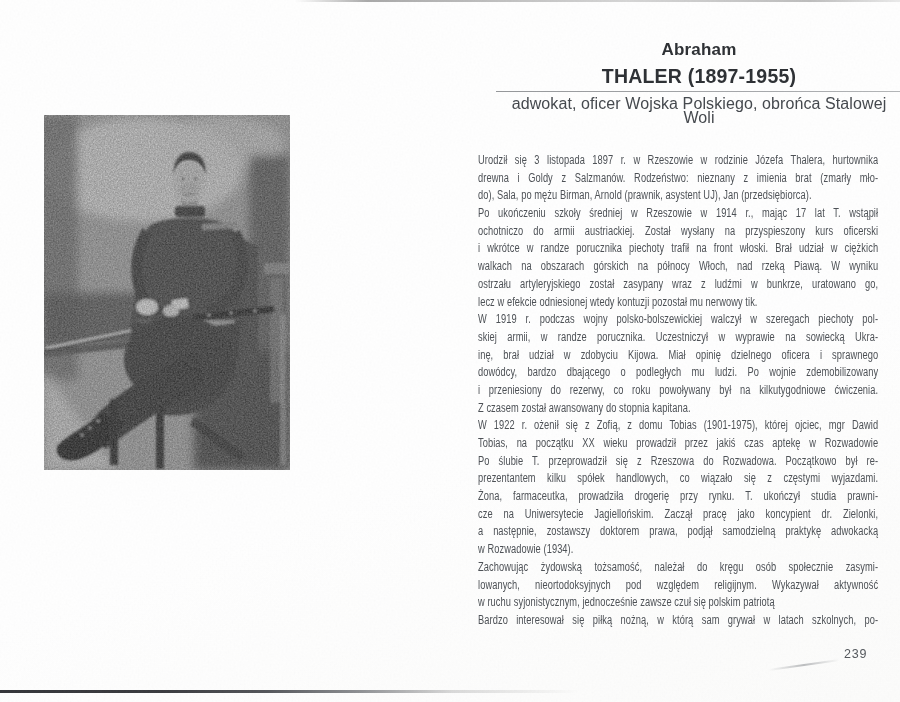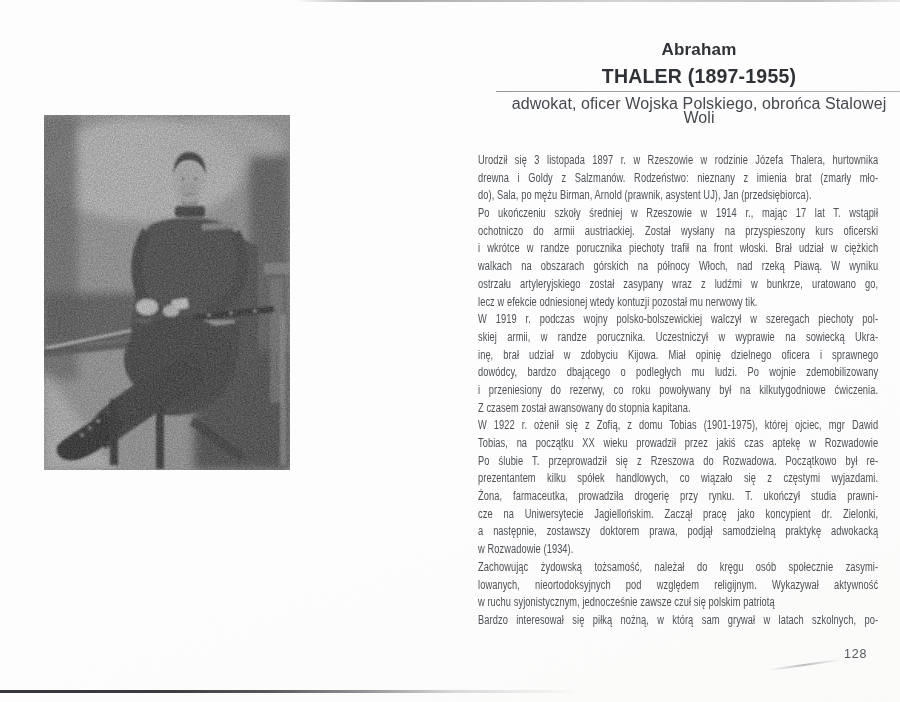--- a/index.html
+++ b/index.html
@@ -175,21 +175,21 @@
       <div class="line">Żona, farmaceutka, prowadziła drogerię przy rynku. T. ukończył studia prawni-</div>
       <div class="line">cze na Uniwersytecie Jagiellońskim. Zaczął pracę jako koncypient dr. Zielonki,</div>
       <div class="line">a następnie, zostawszy doktorem prawa, podjął samodzielną praktykę adwokacką</div>
       <div class="line last">w Rozwadowie (1934).</div>
       <div class="line">Zachowując żydowską tożsamość, należał do kręgu osób społecznie zasymi-</div>
       <div class="line">lowanych, nieortodoksyjnych pod względem religijnym. Wykazywał aktywność</div>
       <div class="line last">w ruchu syjonistycznym, jednocześnie zawsze czuł się polskim patriotą</div>
       <div class="line">Bardzo interesował się piłką nożną, w którą sam grywał w latach szkolnych, po-</div>
     </main>
 
-  <div class="pagenum">128</div>
+  <div class="pagenum">239</div>
 
   <div class="bottom-scan-line"></div>
   <div class="smudge"></div>
 
   <svg class="paper-noise" width="900" height="702" xmlns="http://www.w3.org/2000/svg">
     <filter id="paperN">
         <feTurbulence type="fractalNoise" baseFrequency="0.5" numOctaves="2" seed="21"></feTurbulence>
       <feColorMatrix type="matrix" values="0 0 0 0 0.4  0 0 0 0 0.4  0 0 0 0 0.42  0.6 0.6 0.6 0 -0.7"></feColorMatrix>
       </filter>
     <rect width="900" height="702" filter="url(#paperN)"></rect>

